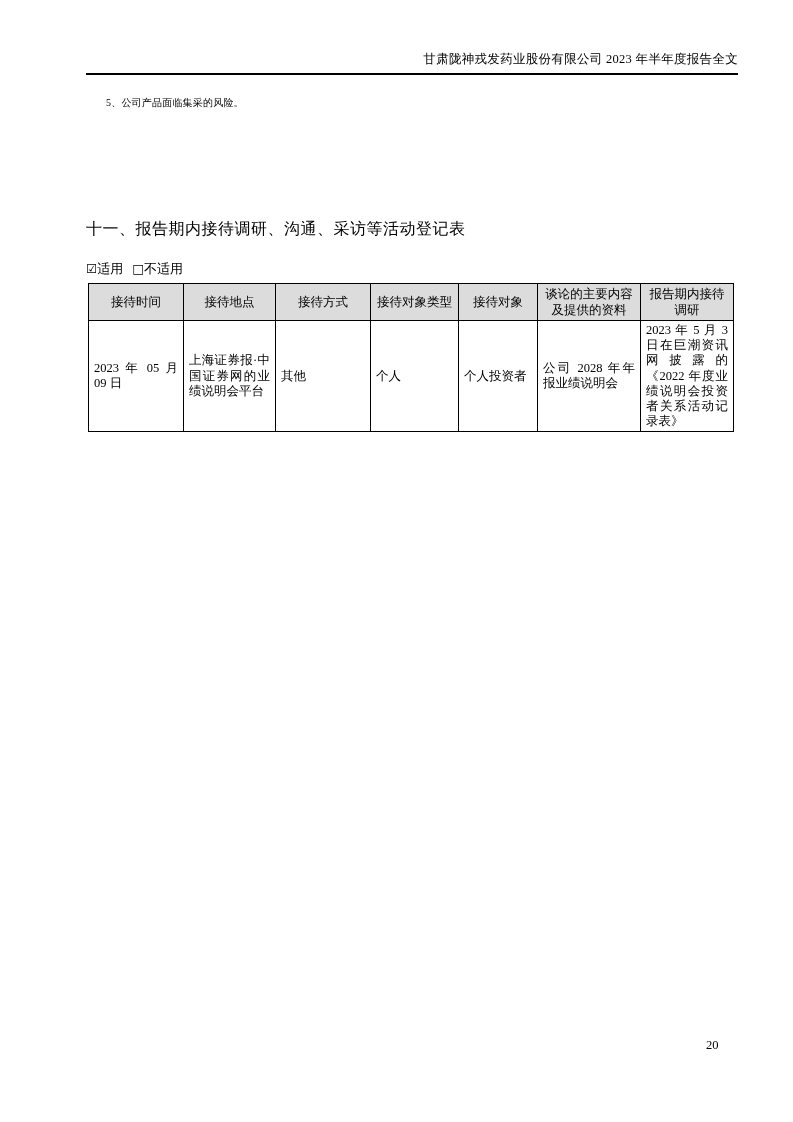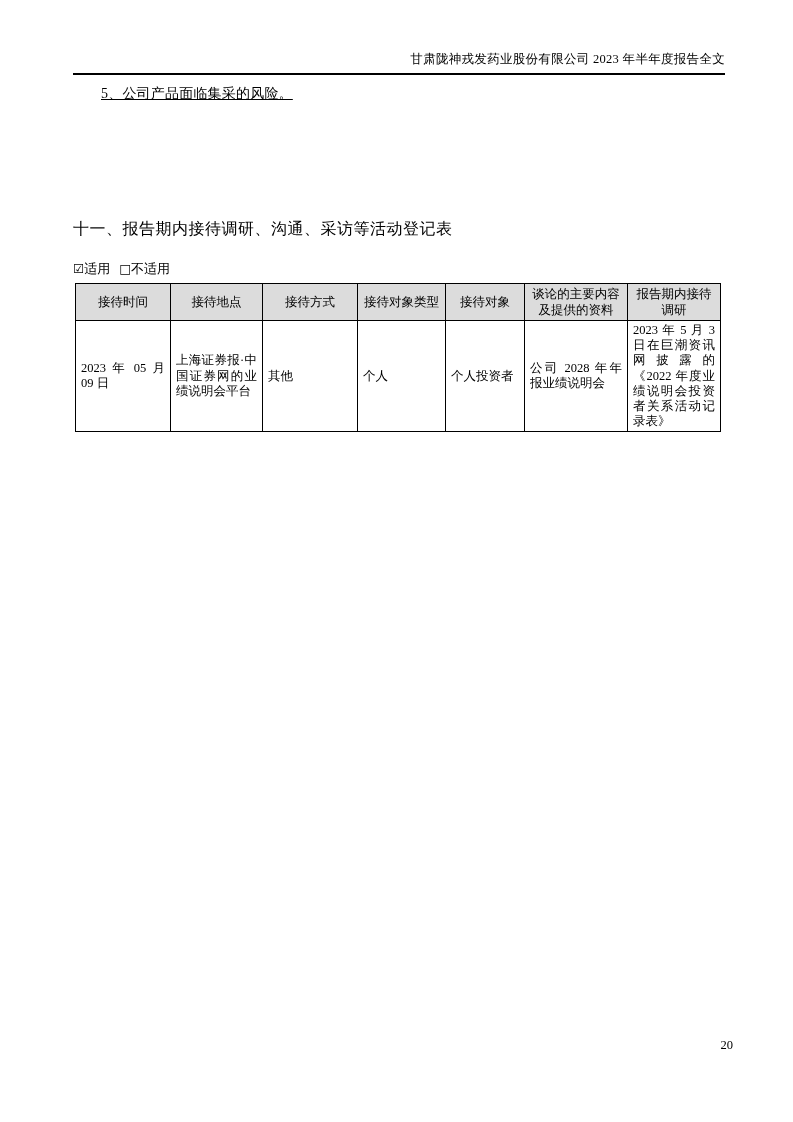--- a/index.html
+++ b/index.html
@@ -5,45 +5,44 @@
   * { margin: 0; padding: 0; box-sizing: border-box; }
   html, body { background: #ffffff; }
   body {
     position: relative;
     width: 793px;
     height: 1122px;
     overflow: hidden;
     font-family: "Liberation Serif", "DejaVu Serif", serif;
     color: #000000;
   }
-  .page { position: absolute; inset: 0; }
+  .page { position: absolute; inset: 0; margin-left: 13px; }
 
   .doc-header {
     position: absolute;
     top: 52px; left: 73px; width: 652px;
     text-align: right;
     font-size: 12.5px;
     line-height: 15px;
     letter-spacing: 0.3px;
   }
   .header-rule {
     position: absolute;
     top: 73px; left: 73px; width: 652px;
     height: 2px;
     background: #000000;
   }
 
   .body-text {
     position: absolute;
-    top: 83px; left: 73px; width: 650px;
-    font-size: 14px;
+    top: 92px; left: 73px; width: 650px;
+    font-size: 10px;
     line-height: 21.6px;
     text-align: justify;
     letter-spacing: 0.2px;
-    text-decoration: underline;
   }
   .body-text p { text-indent: 2em; }
 
   .section-heading {
     position: absolute;
     top: 219px; left: 73px; width: 650px;
     font-family: "Liberation Sans", "DejaVu Sans", sans-serif;
     font-weight: normal;
     font-size: 16px;
     line-height: 20px;
@@ -84,21 +83,21 @@
     height: 110px;
     vertical-align: middle;
     text-align: justify;
     line-height: 15.2px;
     padding: 2px 5px;
   }
 
   .page-number {
     position: absolute;
     top: 1038px; left: 693px; width: 40px;
-    text-align: right;
+    text-align: left;
     font-size: 12.5px;
   }
 </style>
 </head>
 <body>
 
 <div class="page">
 
   <div class="doc-header">甘肃陇神戎发药业股份有限公司 2023 年半年度报告全文</div>
   <div class="header-rule"></div>

